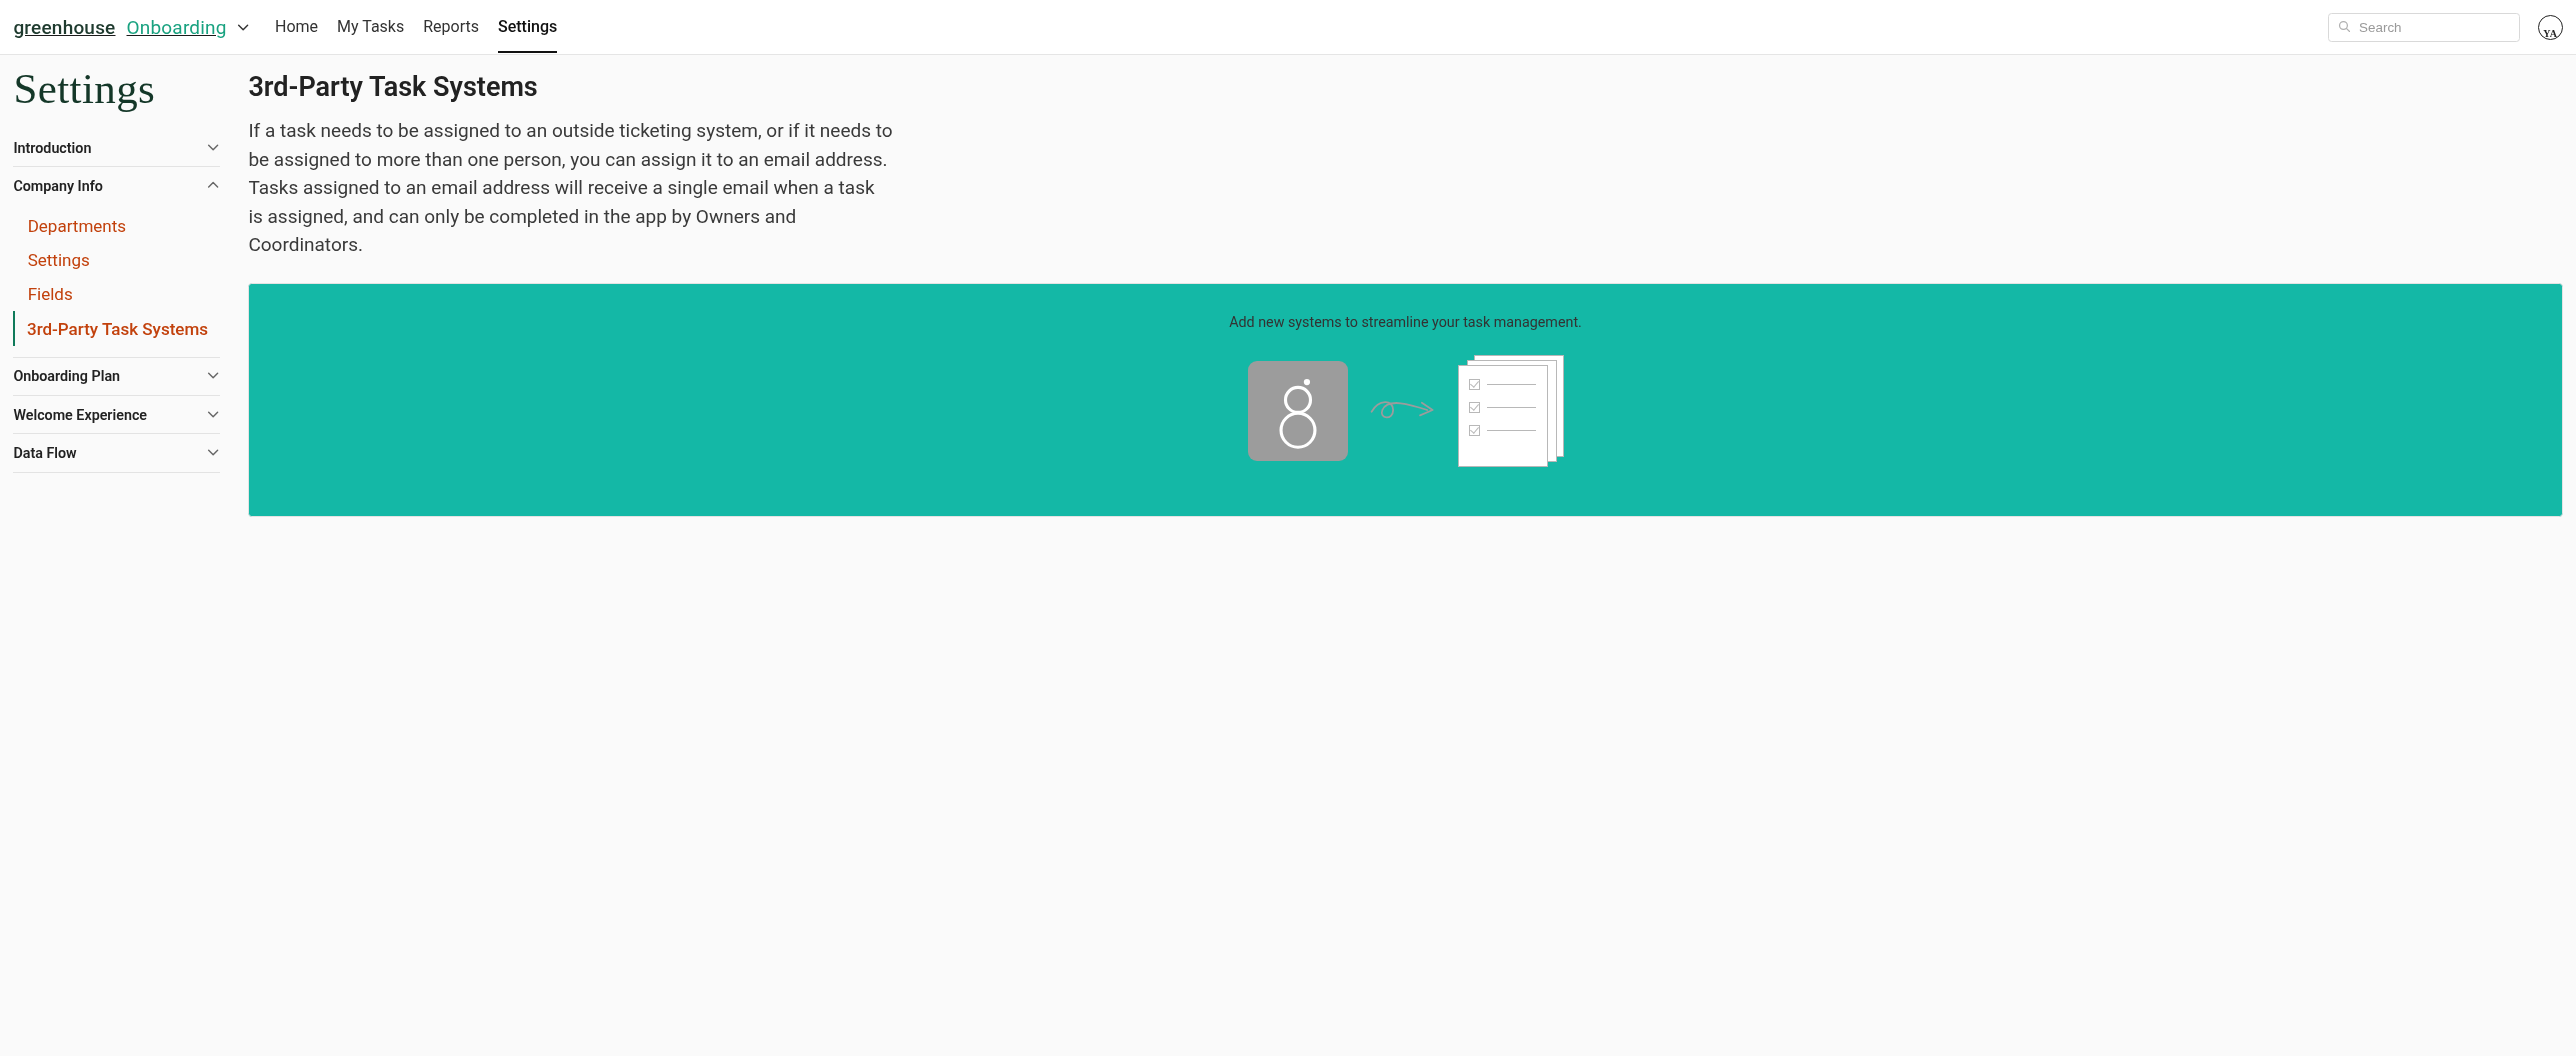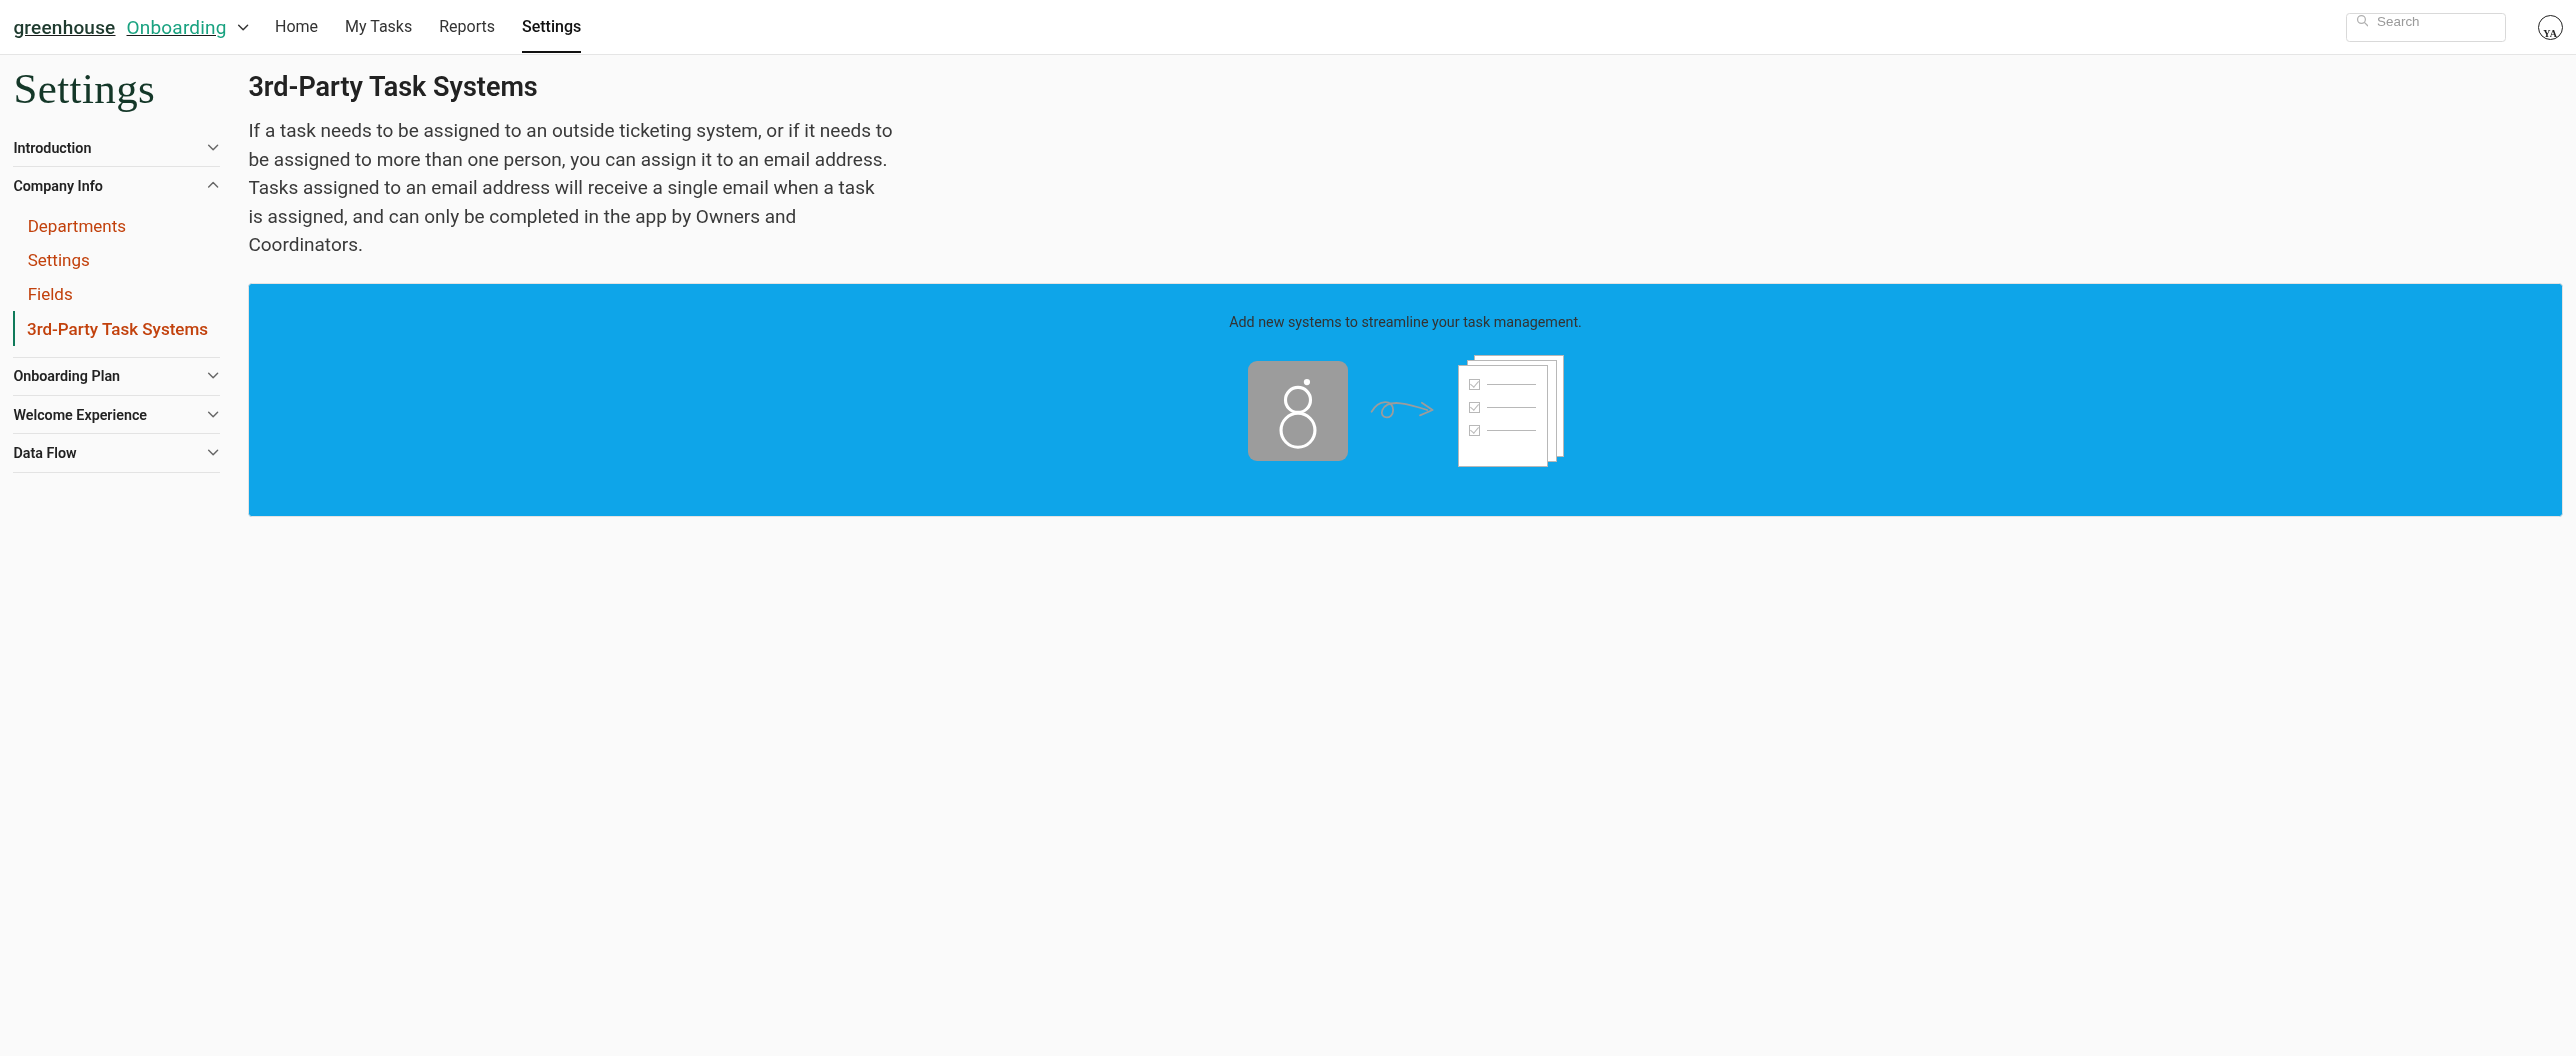--- a/index.html
+++ b/index.html
@@ -21,44 +21,44 @@
     display: flex;
     align-items: center;
     font-size: 19px;
     letter-spacing: 0.2px;
     margin-right: 25px;
     text-decoration: underline;
   }
   .brand .b1 { color: #1f3b2f; font-weight: 500; }
   .brand .b2 { color: #19a280; font-weight: 400; margin-left: 11px; }
   .brand .chev { margin-left: 9px; display: inline-flex; }
-  .navlinks { display: flex; gap: 27px; align-items: center; }
+  .navlinks { display: flex; gap: 19px; align-items: center; }
   .navlink {
     font-size: 16px;
     color: #333;
     padding: 16px 0 14.3px;
     border-bottom: 2.7px solid transparent;
     cursor: pointer;
   }
   .navlink.active {
     color: #111;
     border-bottom-color: #111;
     font-weight: 500;
   }
   .spacer { flex: 1; }
   .searchwrap {
     display: flex;
-    align-items: flex-start;
+    align-items: center;
     border: 0.9px solid #d9d9d9;
     border-radius: 3.6px;
     height: 29px;
-    width: 160px;
+    width: 192px;
     padding: 0 9px;
     color: #9a9a9a;
-    margin-right: 32px;
+    margin-right: 18px;
   }
   .searchwrap svg { flex: none; }
   .searchwrap input {
     border: none;
     outline: none;
     font-size: 13.4px;
     margin-left: 9px;
     width: 100%;
     color: #444;
   }
@@ -134,21 +134,21 @@
     margin-bottom: 14.3px;
   }
   .desc {
     font-size: 19px;
     line-height: 1.5;
     color: #3a3a3a;
     max-width: 645px;
     margin-bottom: 23px;
   }
   .card {
-    background: #0ea5e9;
+    background: #14b8a6;
     border: 0.9px solid #e3e3e3;
     border-radius: 3.6px;
     padding: 30px 2px 23px;
     text-align: center;
   }
   .card .hint {
     font-size: 14.3px;
     color: #333;
     margin-bottom: 25px;
   }

